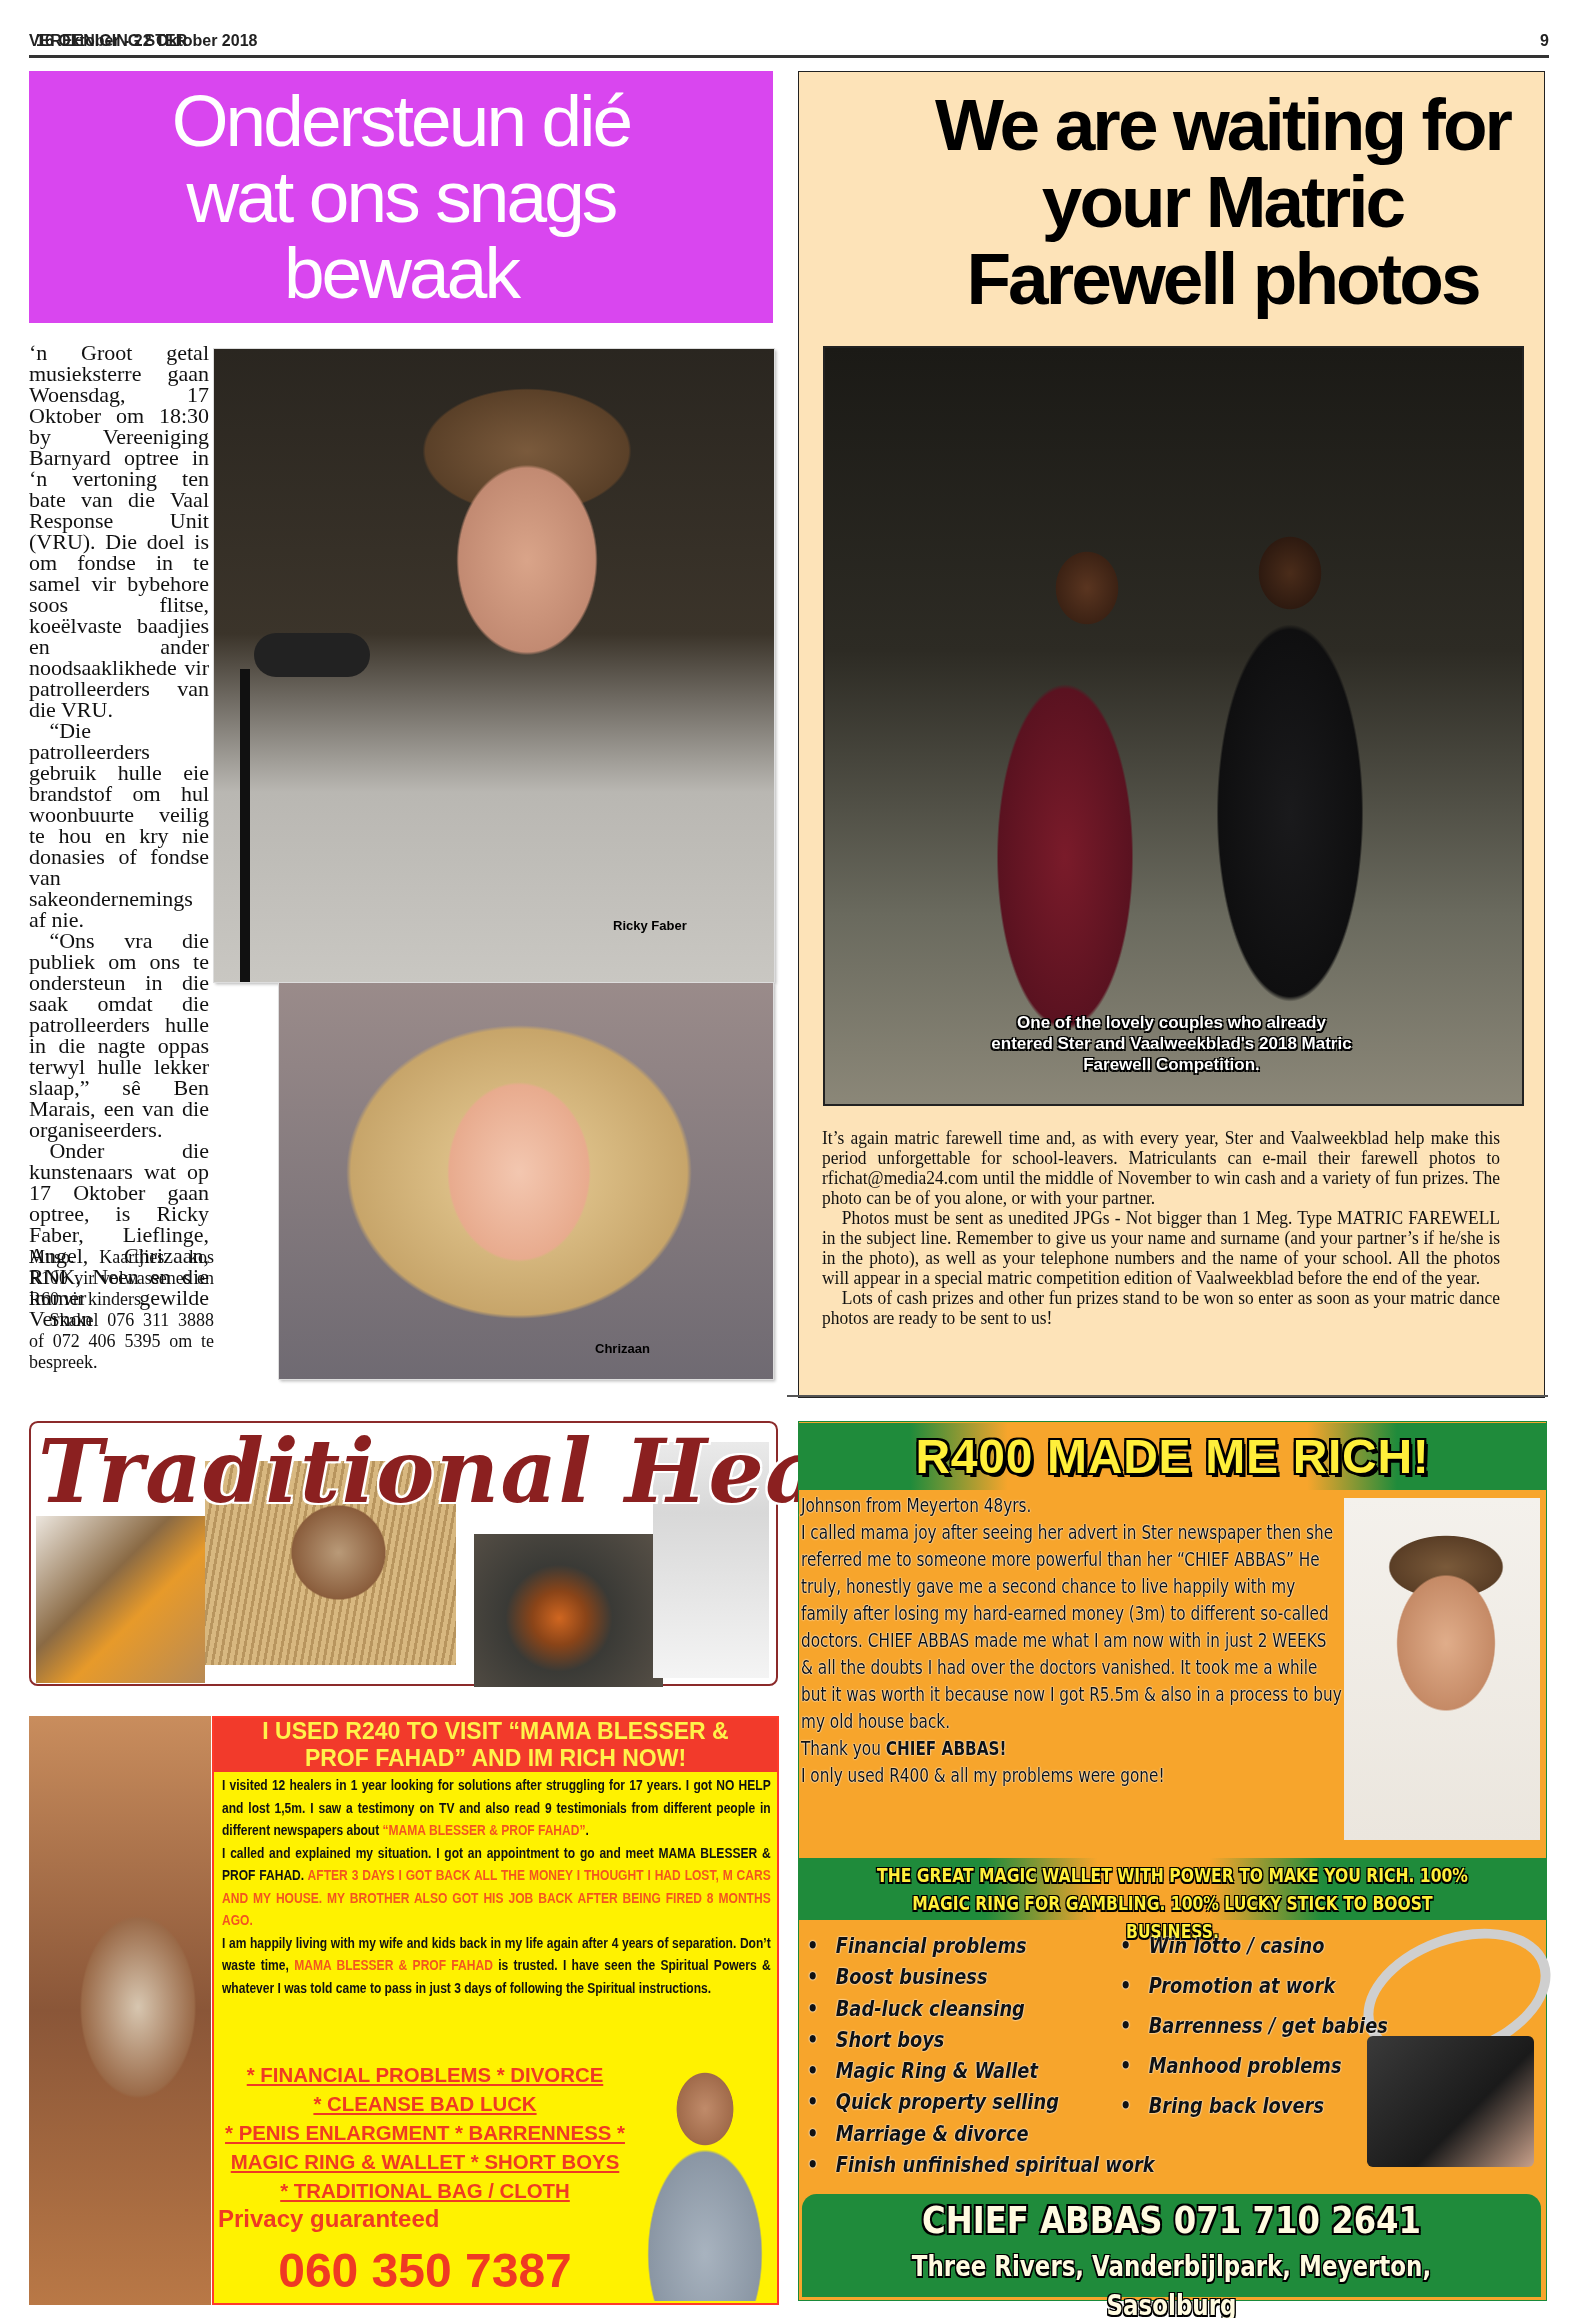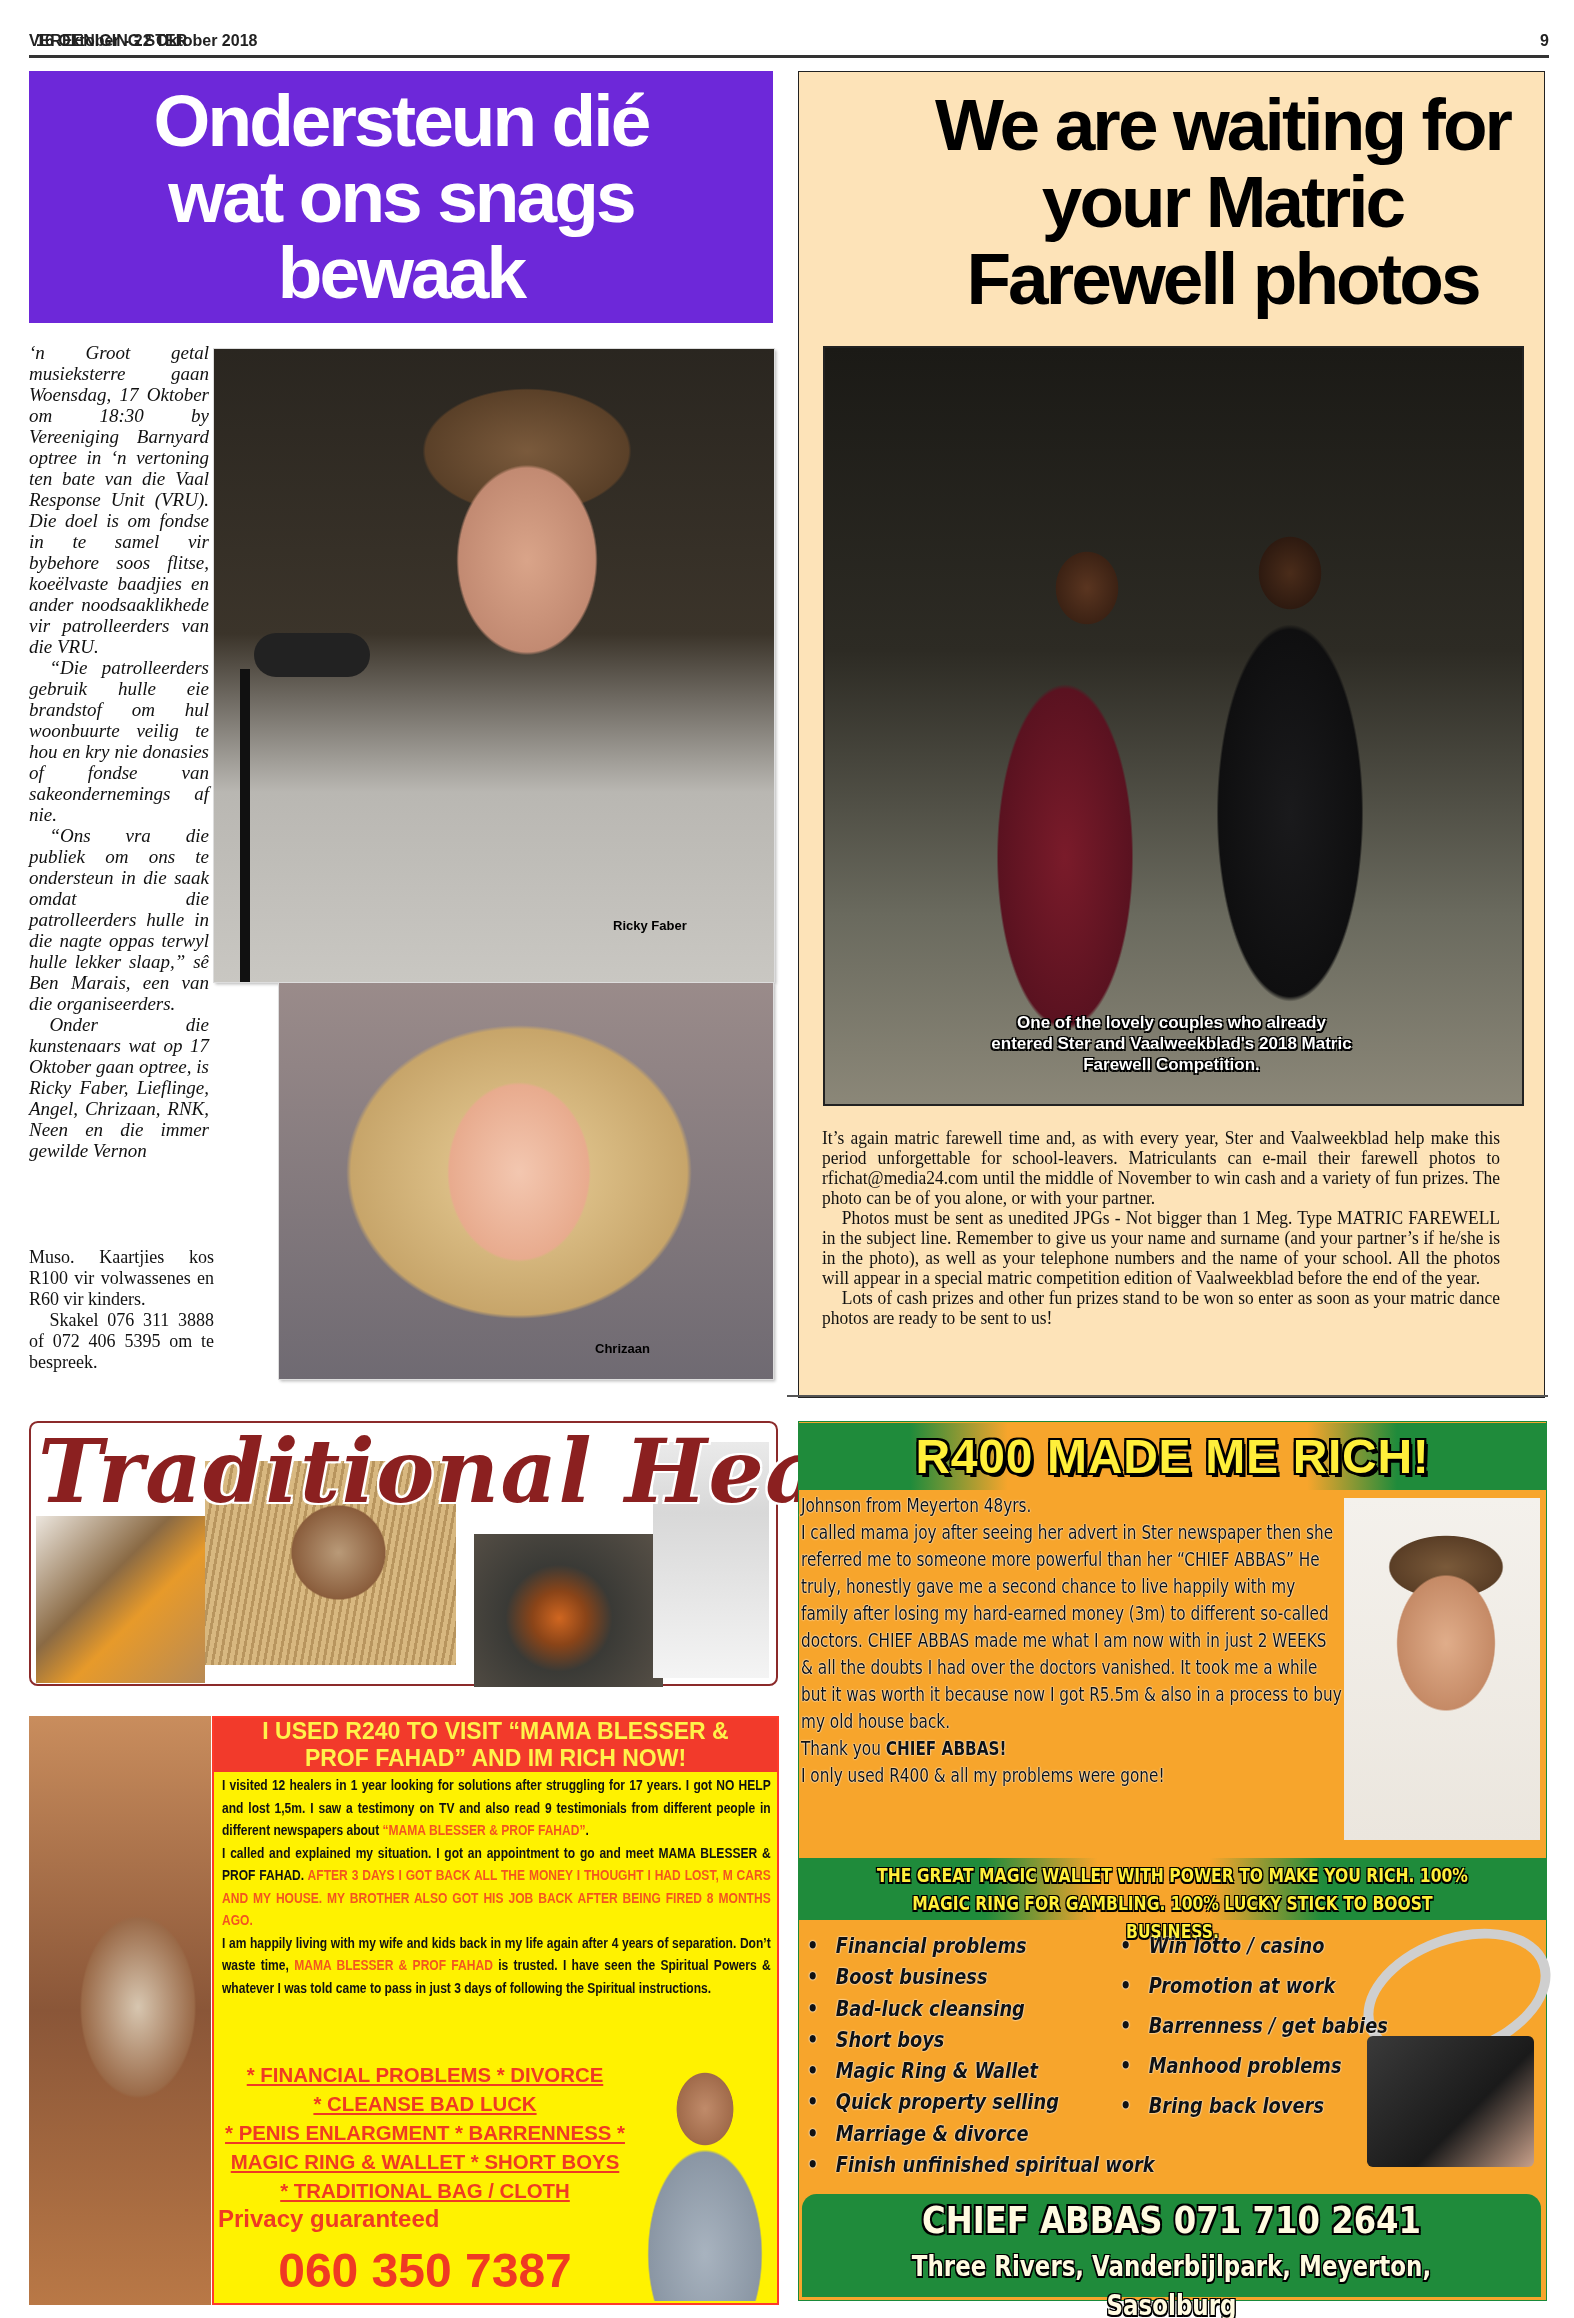--- a/index.html
+++ b/index.html
@@ -7,24 +7,24 @@
   .abs { position:absolute; }
 
   
   .mast { left:29px; top:32px; width:1520px; height:22px; font-family:"Liberation Sans", sans-serif; font-weight:bold; font-size:16px; color:#222; }
   .mast .l { position:absolute; left:7px; top:0; }
   .mast .c { position:absolute; left:0; width:100%; text-align:left; top:0; }
   .mast .r { position:absolute; right:0; top:0; }
   .mast-rule { left:29px; top:55px; width:1520px; height:2.9px; background:#333; }
 
   
-  .hl-left { left:29px; top:71px; width:744px; height:252px; background:#6d28d9; color:#fff; font-family:"Liberation Sans", sans-serif; font-weight:bold; font-size:73px; line-height:76px; text-align:center; letter-spacing:-2.9px; display:flex; flex-direction:column; justify-content:center; }
-
-  
-  .body-col { left:29px; top:342px; width:180px; font-size:19px; line-height:21px; text-align:justify;font-style:italic; }
+  .hl-left { left:29px; top:71px; width:744px; height:252px; background:#d946ef; color:#fff; font-family:"Liberation Sans", sans-serif; font-weight:normal; font-size:73px; line-height:76px; text-align:center; letter-spacing:-2.9px; display:flex; flex-direction:column; justify-content:center; }
+
+  
+  .body-col { left:29px; top:342px; width:180px; font-size:22px; line-height:21px; text-align:justify; }
   .body-col p { margin:0; text-indent:0; }
   .body-col p.ind { text-indent:20.4px; }
   .body-wide { left:29px; top:1247px; width:185px; font-size:18px; line-height:21px; text-align:justify; }
   .body-wide p { margin:0; }
   .body-wide p.ind { text-indent:20.4px; }
 
   
   .photo { background:#888; overflow:hidden; }
   .ph-ricky { left:213px; top:348px; width:560px; height:633px; background:
       radial-gradient(ellipse 124px 167px at 313px 211px, #d9a489 0%, #c28a72 55%, transparent 57%),

